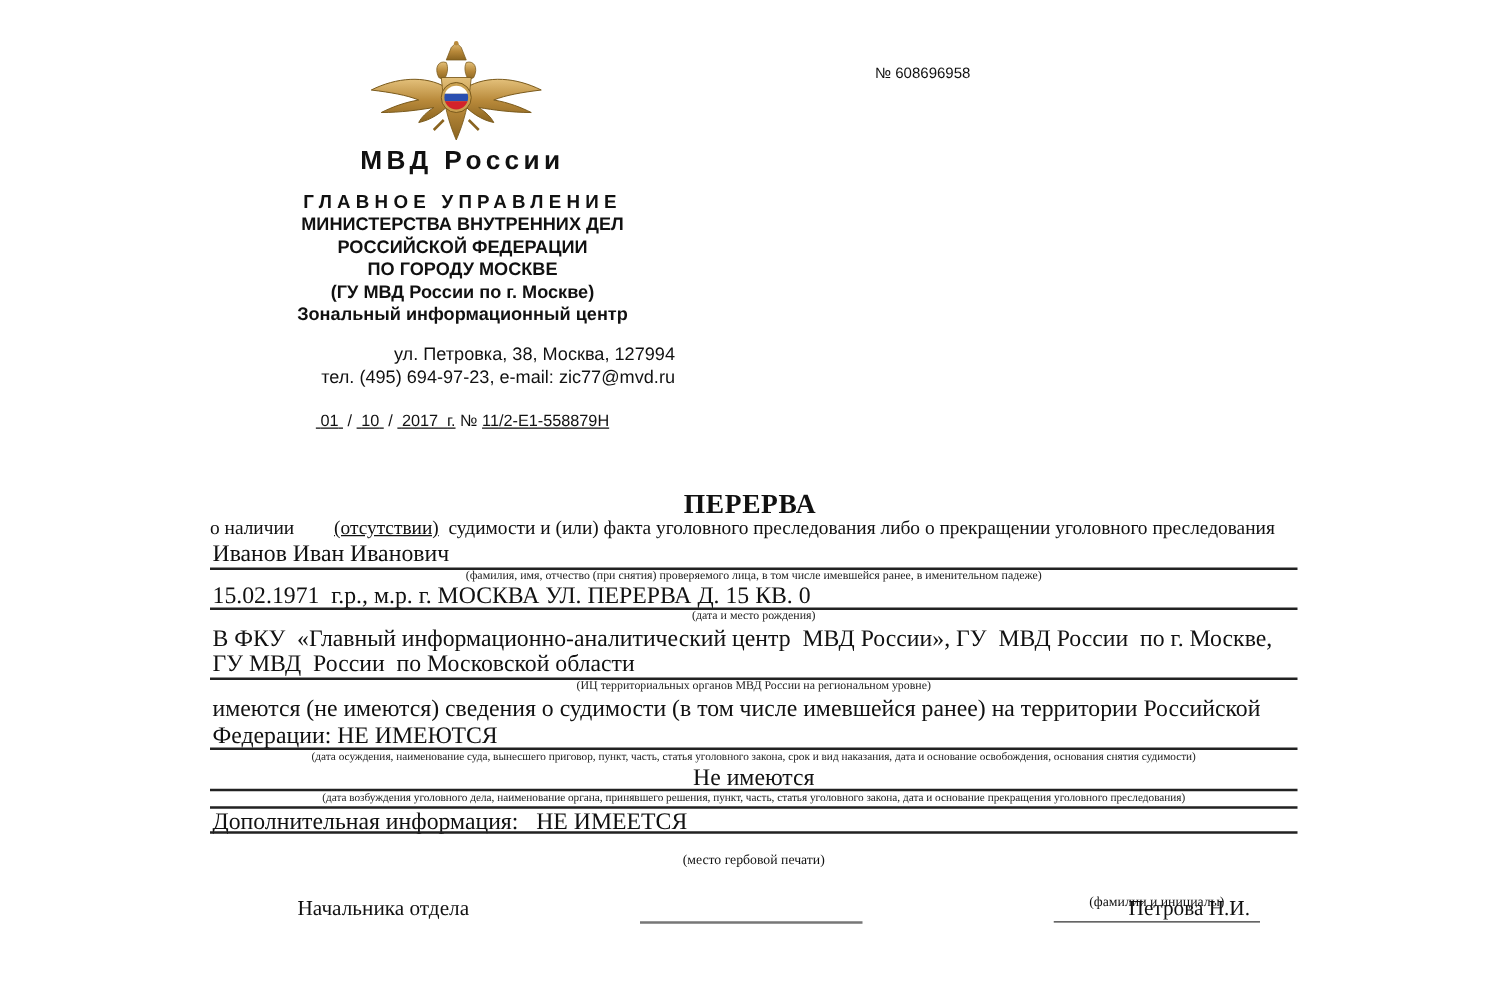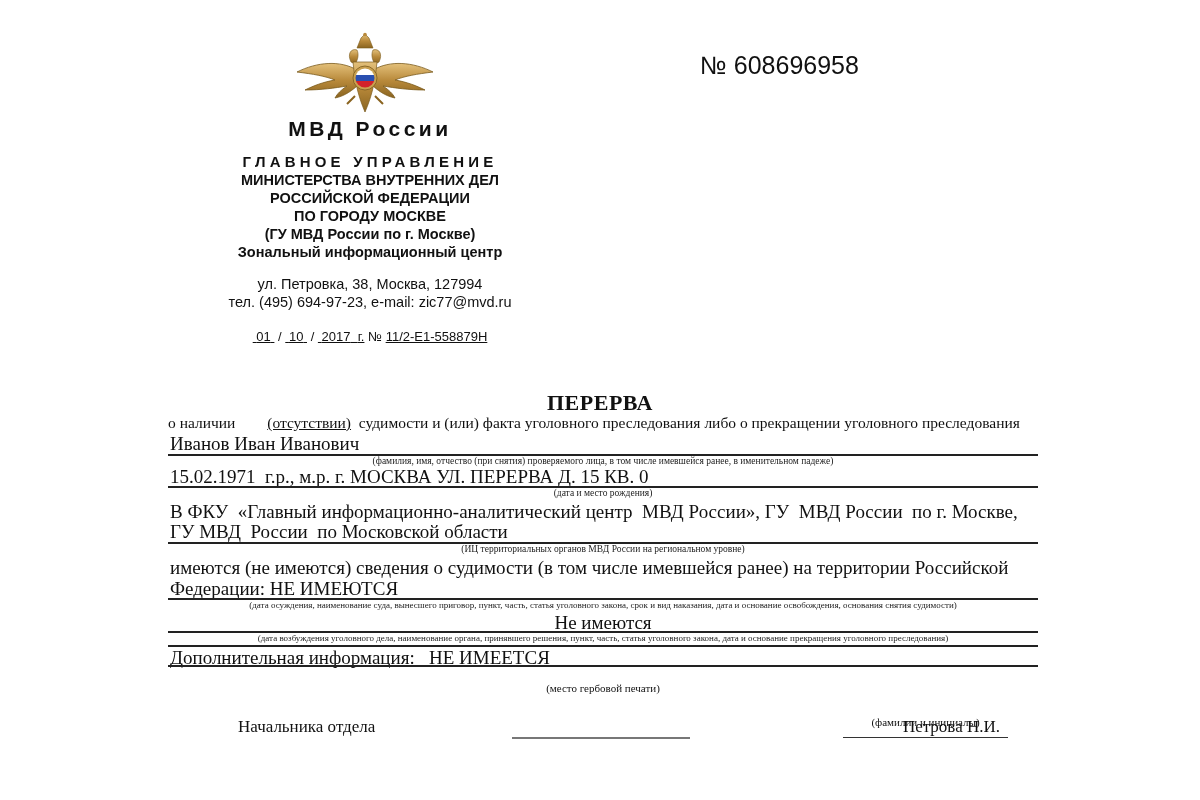--- a/index.html
+++ b/index.html
@@ -13,27 +13,27 @@
 
     .hdr-center { left: 200px; width: 340px; text-align: center; }
     #mvd-label { top: 117px; font-size: 21px; font-weight: bold; letter-spacing: 3.5px; }
     #gu-line1 { top: 153px; font-size: 15px; font-weight: bold; letter-spacing: 4.2px; }
     .gu-line { font-size: 14.5px; font-weight: bold; line-height: 18.5px; }
     #gu-line2 { top: 171px; }
     #gu-line3 { top: 189px; }
     #gu-line4 { top: 207px; }
     #gu-line5 { top: 225px; }
     #gu-line6 { top: 243px; }
-    .addr { font-size: 14.5px; line-height: 18.5px; }
+    .addr { font-size: 14.5px; line-height: 18.5px; text-align: right; }
     #addr1 { top: 275px; }
     #addr2 { top: 293px; }
     #regline { top: 329px; font-size: 13px; }
     #regline .u { text-decoration: underline; }
 
-    #doc-number { left: 700px; top: 51px; font-size: 25px; }
+    #doc-number { left: 700px; top: 51px; font-size: 12px; }
 
     #title { left: 0; width: 1200px; top: 390px; text-align: center; font-size: 22px; font-weight: bold; letter-spacing: 0.5px; }
     #subtitle { left: 168px; top: 414px; font-size: 15.5px; white-space: nowrap; }
     #subtitle .u { text-decoration: underline; margin-left: 28px; }
 
     .fill { font-size: 19px; white-space: nowrap; }
     .rule { left: 168px; width: 870px; height: 0; border-top: 2px solid #222; }
     .rule.double { border-top: 2px solid #222; }
     .cap { font-size: 9.5px; white-space: nowrap; color: #222; text-align: center; }
 

